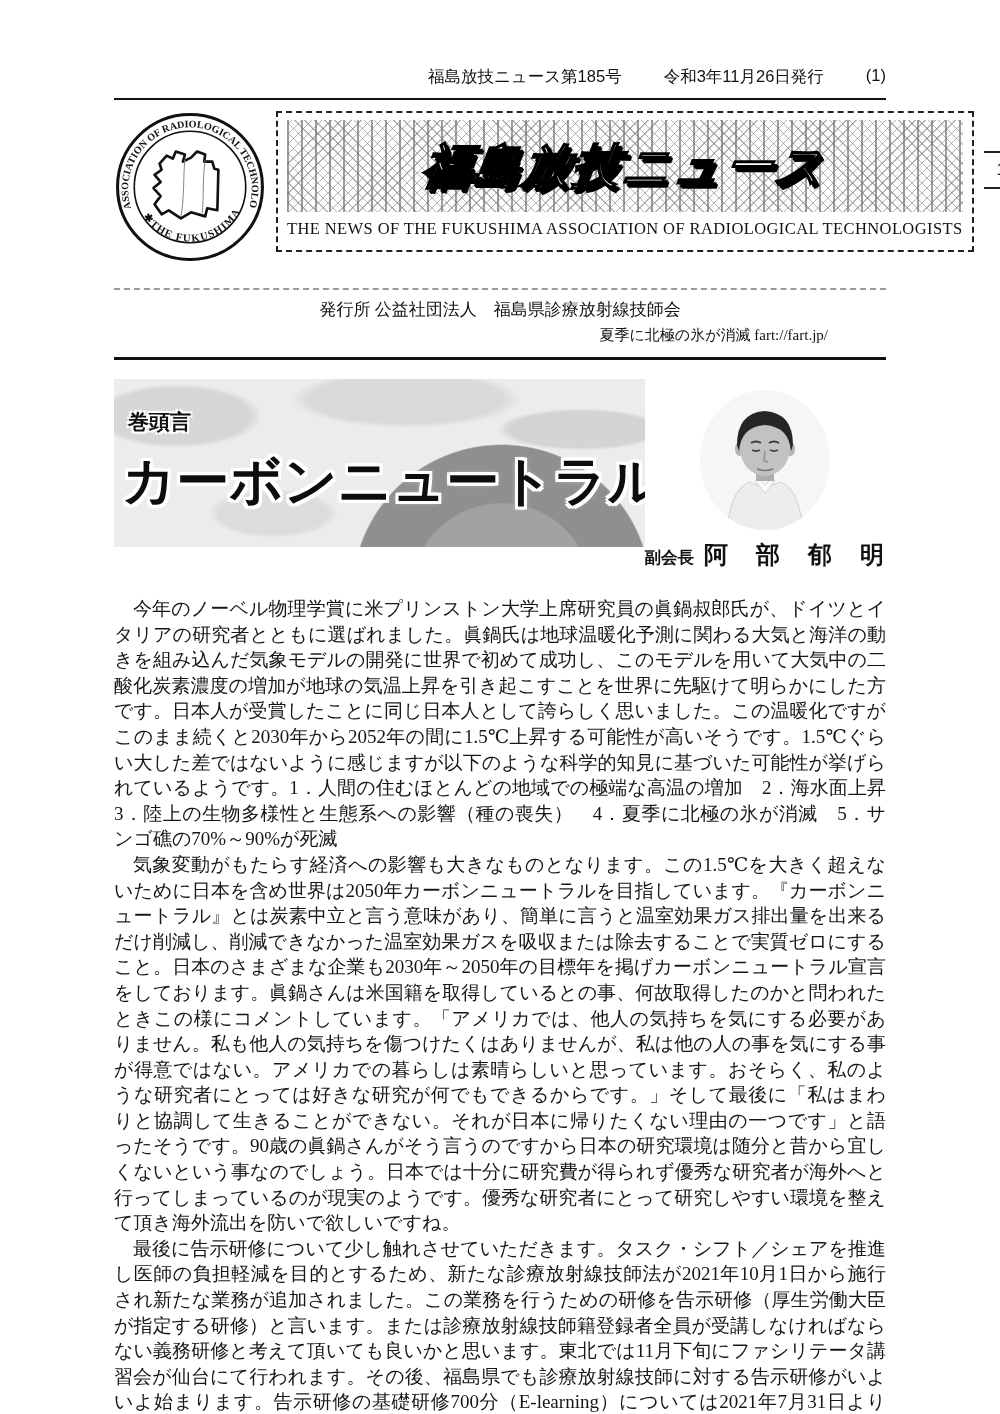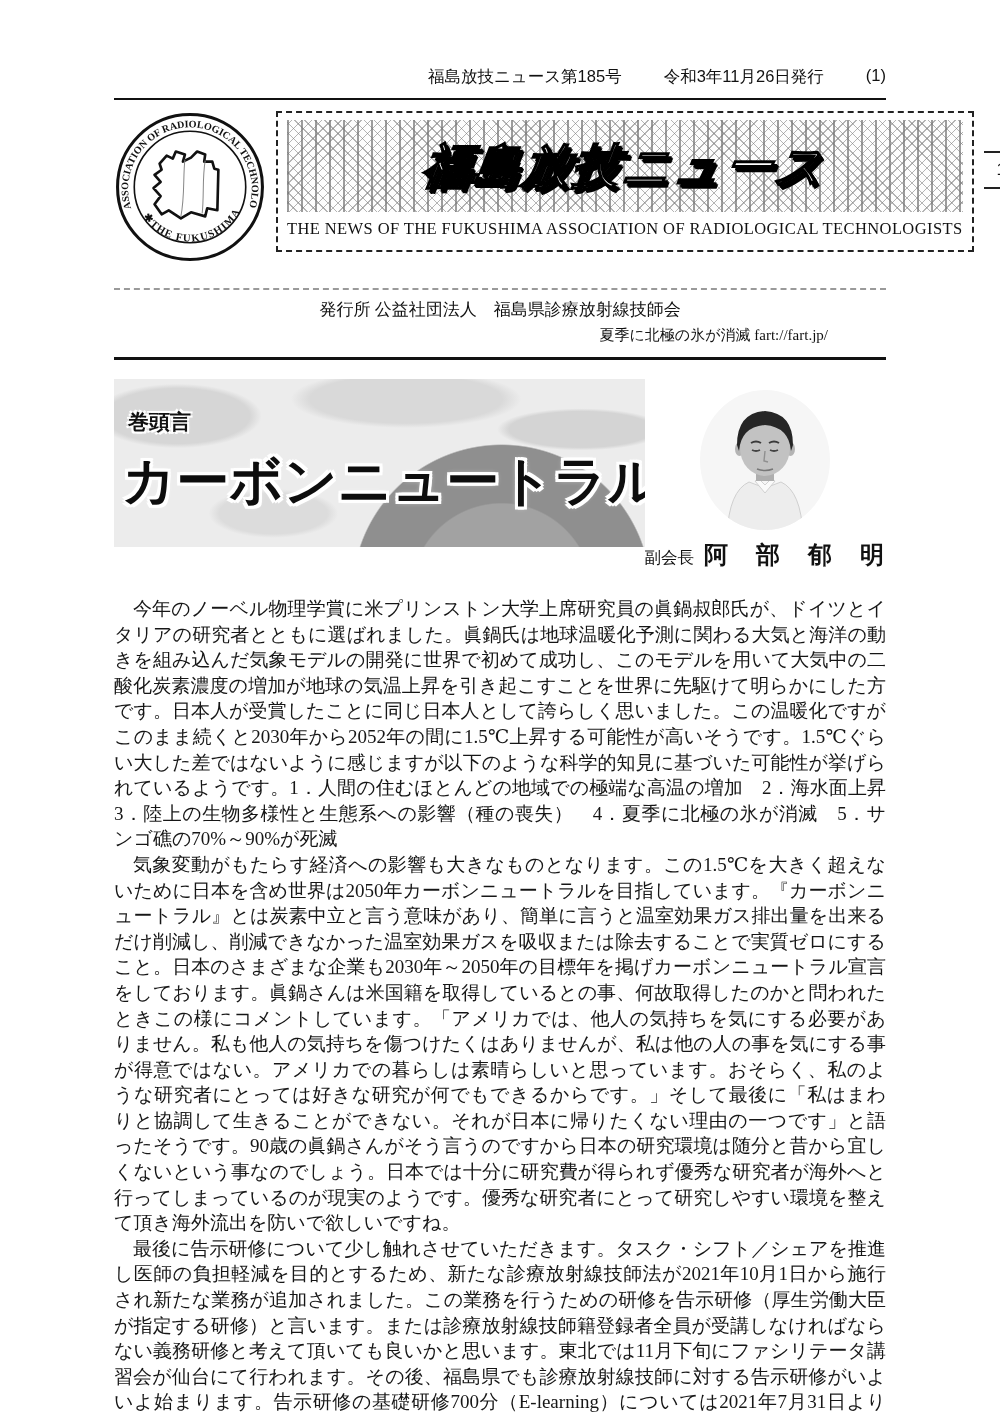--- a/index.html
+++ b/index.html
@@ -62,21 +62,21 @@
     font-family:"Liberation Sans","DejaVu Sans",sans-serif; color:#111;
     text-shadow:-2px -2px 0 #fff,2px -2px 0 #fff,-2px 2px 0 #fff,2px 2px 0 #fff,0 0 4px #fff;margin-top:20px; }
   .hero-title { position:absolute; top:46px; left:8px; right:0;
     font-family:"Liberation Sans","DejaVu Sans",sans-serif; font-weight:900;
     font-size:53px; letter-spacing:0; color:#0d0d0d; white-space:nowrap;
     text-shadow:-3px -3px 0 #fff,3px -3px 0 #fff,-3px 3px 0 #fff,3px 3px 0 #fff,
       0 -3px 0 #fff,0 3px 0 #fff,-3px 0 0 #fff,3px 0 0 #fff,0 0 6px #fff;margin-top:21px; }
   .hero-right { flex:1; display:flex; flex-direction:column; align-items:center; }
   .portrait { width:132px; height:142px; margin-top:10px; }
   .byline { margin-top:8px; display:flex; align-items:baseline; gap:10px; white-space:nowrap; }
-  .byline-role { font-size:16.5px; font-weight:normal;
+  .byline-role { font-size:16.5px; font-weight:bold;
     font-family:"Liberation Sans","DejaVu Sans",sans-serif; }
   .byline-name { font-size:24px; font-weight:bold; letter-spacing:2px;
     font-family:"Liberation Sans","DejaVu Sans",sans-serif; }
 
   
   .article { margin-top:25px; font-size:19px; line-height:25.6px; text-align:justify;
     color:#161616; }
   .article p { text-indent:1em; }
 
   .emblem text { font-family:"Liberation Serif","DejaVu Serif",serif; }

